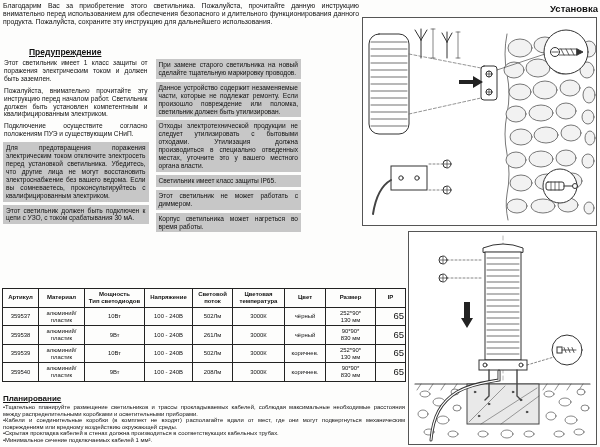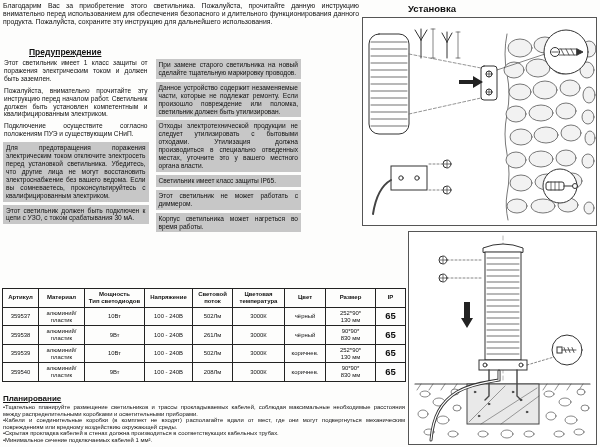--- a/index.html
+++ b/index.html
@@ -17,27 +17,27 @@
   .warning-cols { left: 3px; top: 59px; width: 298px; display: grid;
     grid-template-columns: 1fr 1fr; column-gap: 7px;
     font-size: 6.6px; line-height: 1.2; text-align: justify; }
   .wp { margin: 0 0 4px; padding: 0 1px; }
   .wp.gray { background: #c7c7c7; padding: 2px 3px; margin: 0 0 3px; }
   .spec-table { left: 2px; top: 288px; width: 403px; border-collapse: collapse;
     table-layout: fixed; font-size: 5.9px; line-height: 1.15; }
   .spec-table th, .spec-table td { border: 1px solid #222; padding: 2px 1px;
     text-align: center; vertical-align: middle; white-space: pre-line; overflow: hidden; }
   .spec-table th { font-size: 6px; font-weight: bold; }
-  .spec-table td.ip { font-size: 9.5px; font-weight: bold; }
+  .spec-table td.ip { font-size: 9.5px; font-weight: normal; text-align: right; }
   .planning-title { left: 3px; top: 394px; font-size: 8px; font-weight: bold;
     text-decoration: underline; }
   .planning { left: 3px; top: 404px; width: 402px; font-size: 5.9px;
     line-height: 1.12; text-align: justify; }
   .planning p { margin: 0; }
-  .install-title { left: 408px; top: 3px; width: 190px; text-align: left;
+  .install-title { left: 408px; top: 3px; width: 190px; text-align: right;
     font-size: 9.5px; font-weight: bold; }
   .diagram { position: absolute; border: 1px solid #555; background: #fff; }
   .d-top { left: 362px; top: 17px; width: 235px; height: 209px; }
   .d-bottom { left: 408px; top: 231px; width: 189px; height: 214px; }
   .diagram svg { display: block; }
 </style>
 </head>
 <body>
 
 <div>

